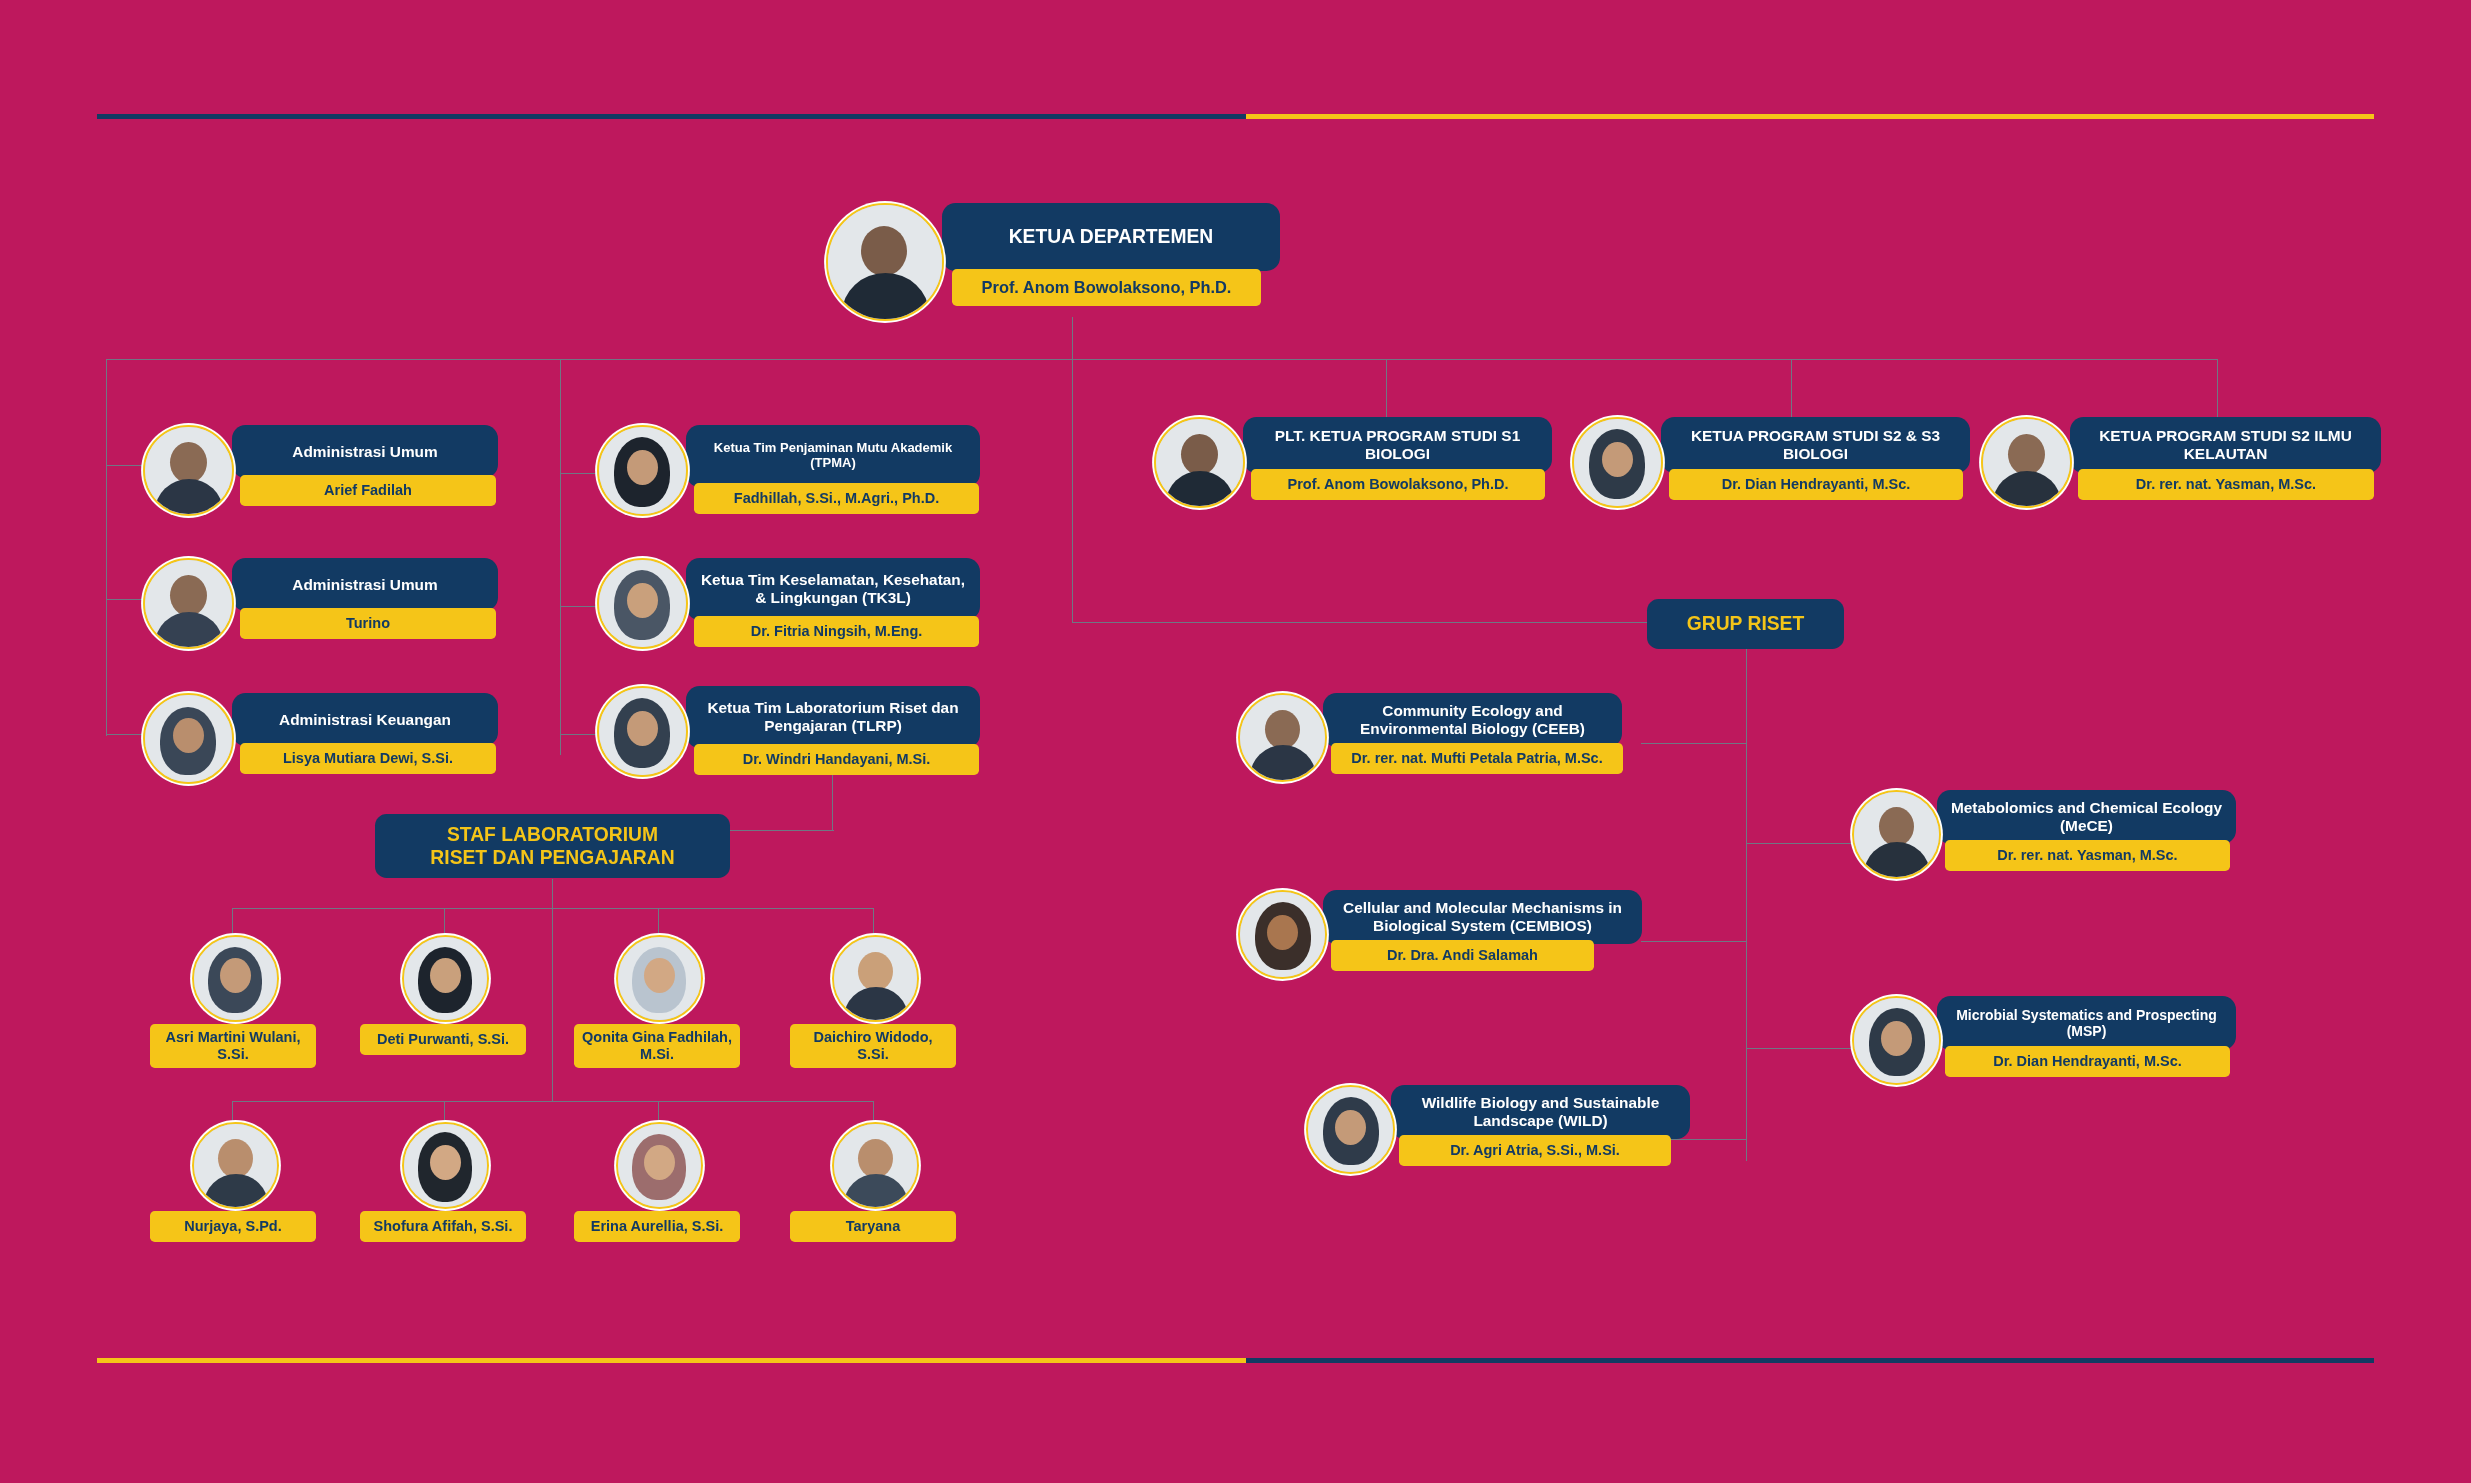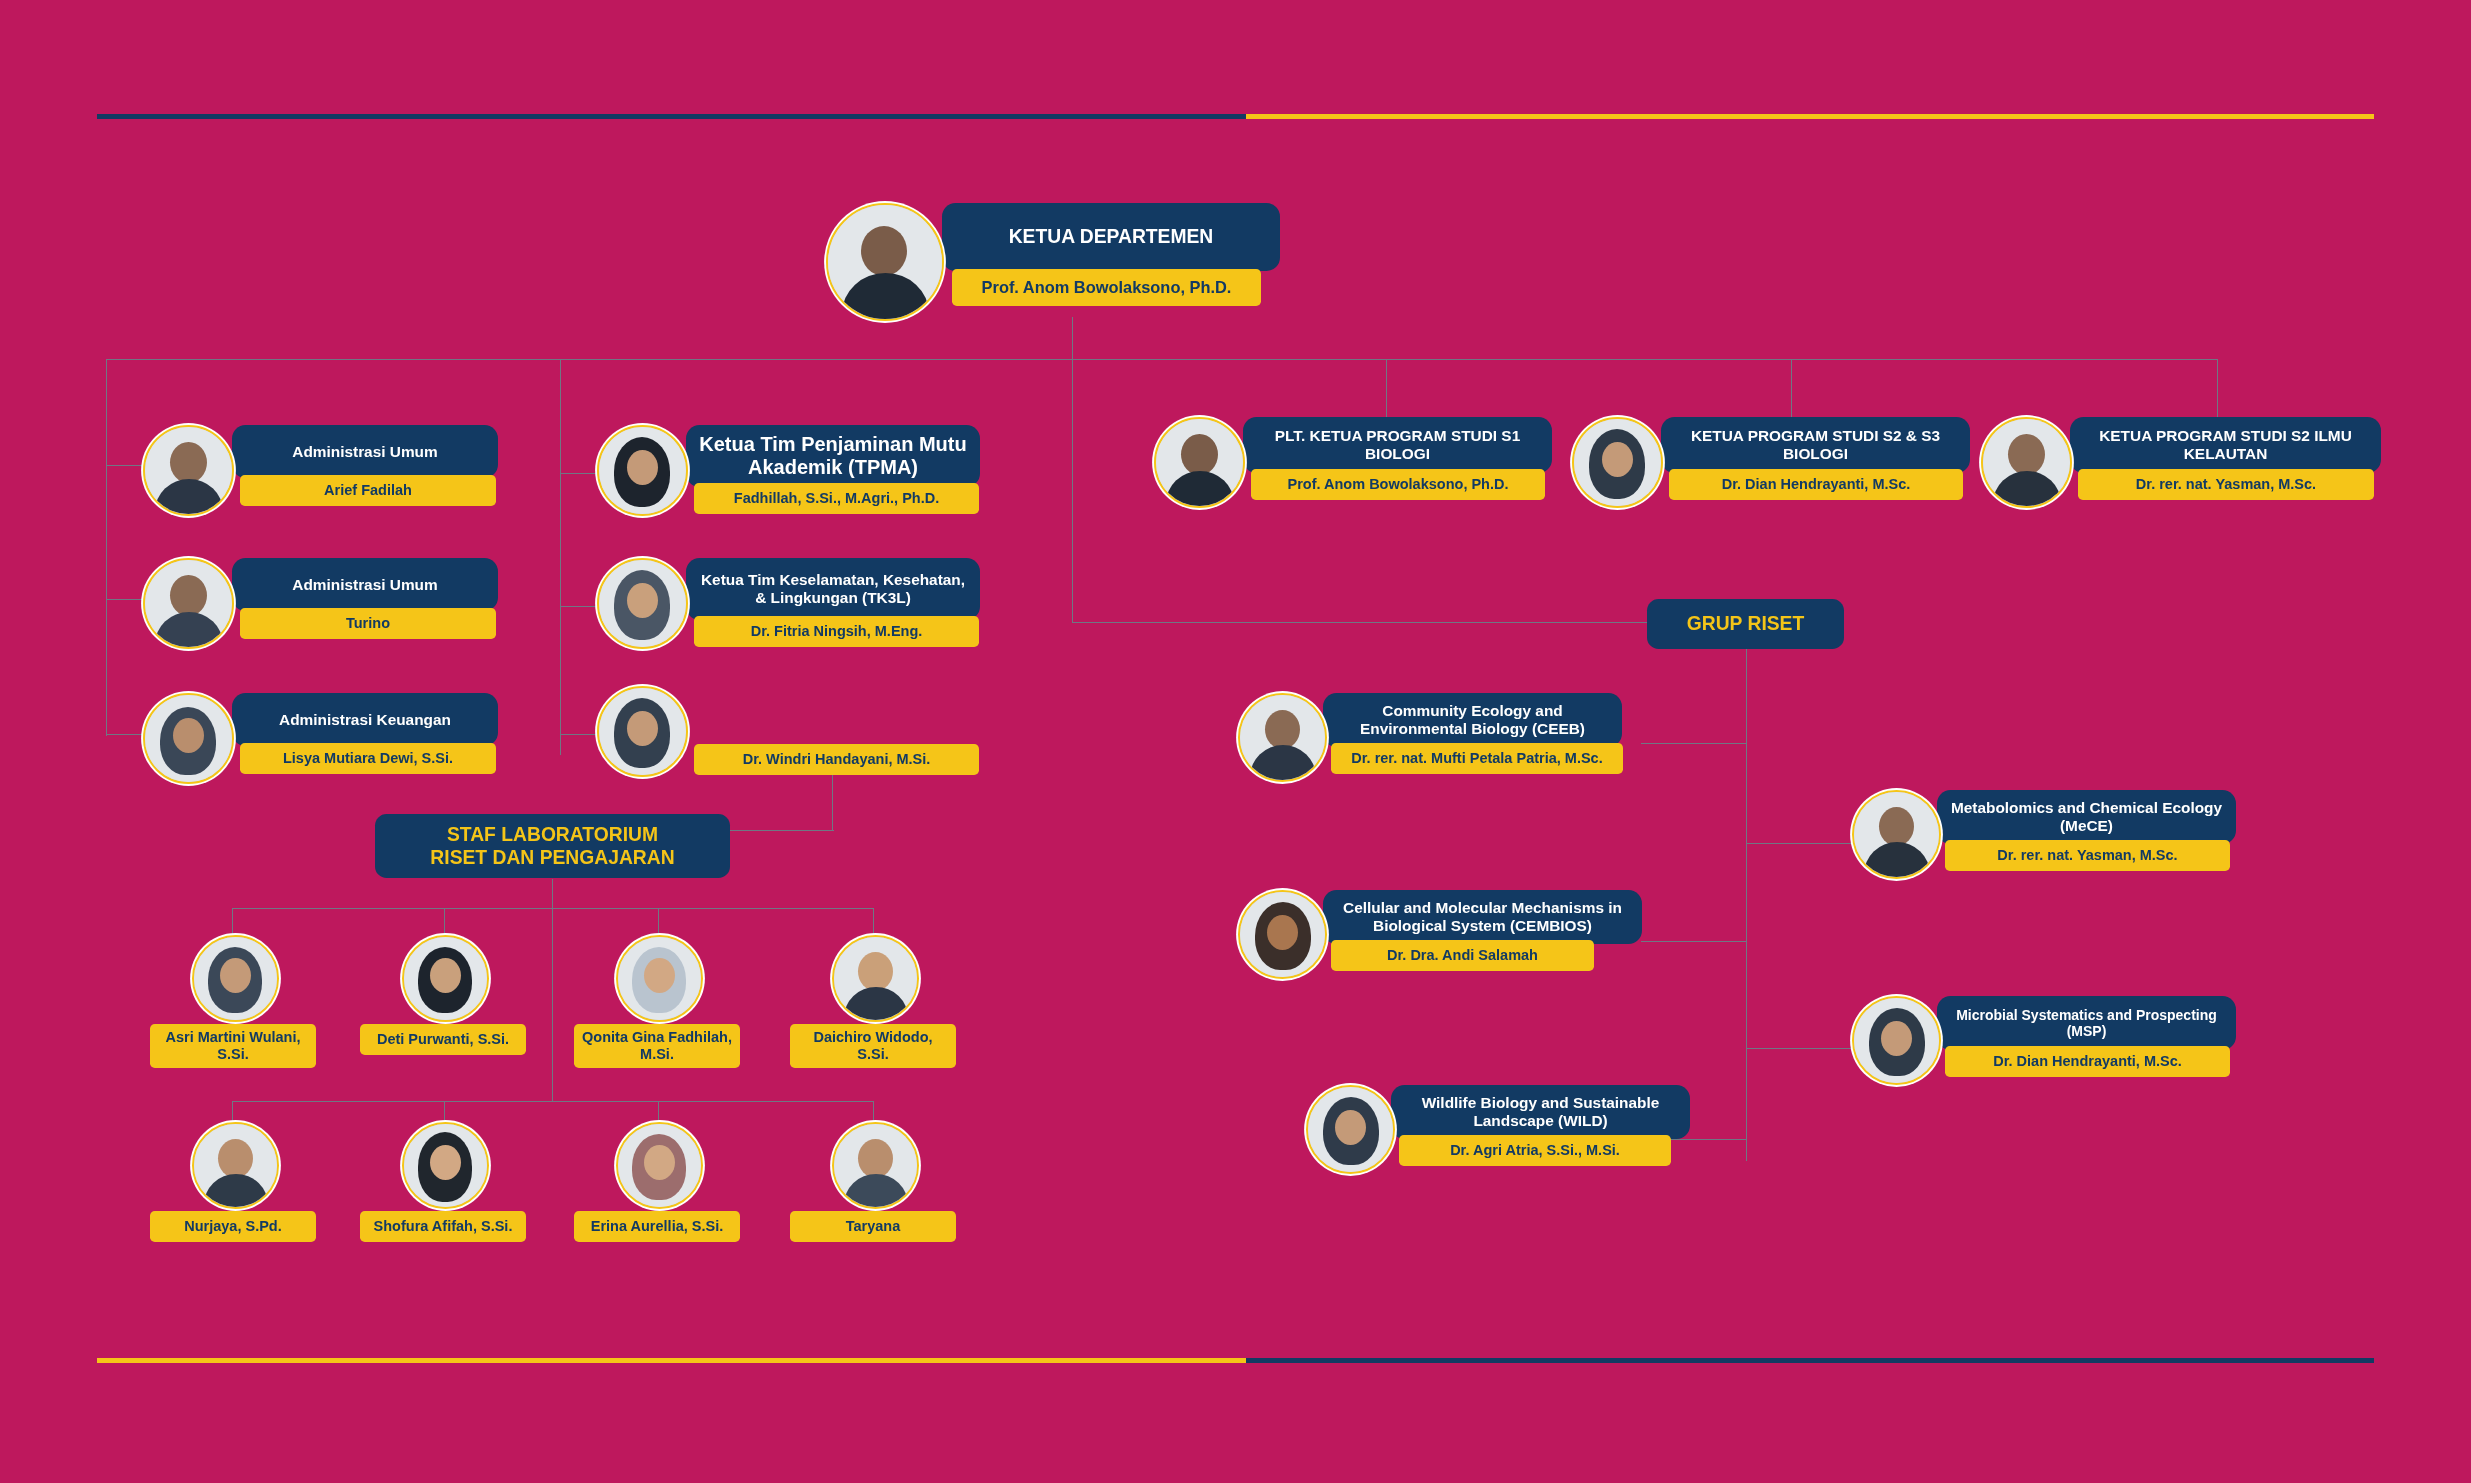--- a/index.html
+++ b/index.html
@@ -241,21 +241,21 @@
       <span>Lisya Mutiara Dewi, S.Si.</span>
     </div>
     <div class="avatar" style="left:0px; top:0px; width:87px; height:87px;">
       <div class="bg"></div>
       <div class="hijab" style="left:15.4px; top:11.6px; width:56px; height:68px; background:#3a4757;"></div>
       <div class="head" style="left:28px; top:23px; width:31px; height:35px; background:#b98e6d;"></div>
     </div>
   </div>
 
   <div class="node" style="left:597px; top:425px; width:406px; height:97px;">
-    <div class="plate" style="left:89px; top:0px; width:294px; height:62px; font-size:20px;">
+    <div class="plate" style="left:89px; top:0px; width:294px; height:62px; font-size:13px;">
       <span>Ketua Tim Penjaminan Mutu Akademik (TPMA)</span>
     </div>
     <div class="sub" style="left:97px; top:58px; width:285px; height:31px; font-size:14.5px;">
       <span>Fadhillah, S.Si., M.Agri., Ph.D.</span>
     </div>
     <div class="avatar" style="left:0px; top:0px; width:87px; height:87px;">
       <div class="bg"></div>
       <div class="hijab" style="left:15.4px; top:9.7px; width:56px; height:70px; background:#1d242d;"></div>
       <div class="head" style="left:28px; top:23px; width:31px; height:35px; background:#c49a78;"></div>
     </div>
@@ -269,20 +269,23 @@
       <span>Dr. Fitria Ningsih, M.Eng.</span>
     </div>
     <div class="avatar" style="left:0px; top:0px; width:87px; height:87px;">
       <div class="bg"></div>
       <div class="hijab" style="left:15.4px; top:9.7px; width:56px; height:70px; background:#4a5665;"></div>
       <div class="head" style="left:28px; top:23px; width:31px; height:35px; background:#c9a07c;"></div>
     </div>
   </div>
 
   <div class="node" style="left:597px; top:686px; width:406px; height:97px;">
+    <div class="plate" style="left:89px; top:0px; width:294px; height:62px; font-size:15.4px;">
+      <span>Ketua Tim Laboratorium Riset dan Pengajaran (TLRP)</span>
+    </div>
     <div class="sub" style="left:97px; top:58px; width:285px; height:31px; font-size:14.5px;">
       <span>Dr. Windri Handayani, M.Si.</span>
     </div>
     <div class="avatar" style="left:0px; top:0px; width:87px; height:87px;">
       <div class="bg"></div>
       <div class="hijab" style="left:15.4px; top:9.7px; width:56px; height:70px; background:#33404f;"></div>
       <div class="head" style="left:28px; top:23px; width:31px; height:35px; background:#c49a78;"></div>
     </div>
   </div>
 

